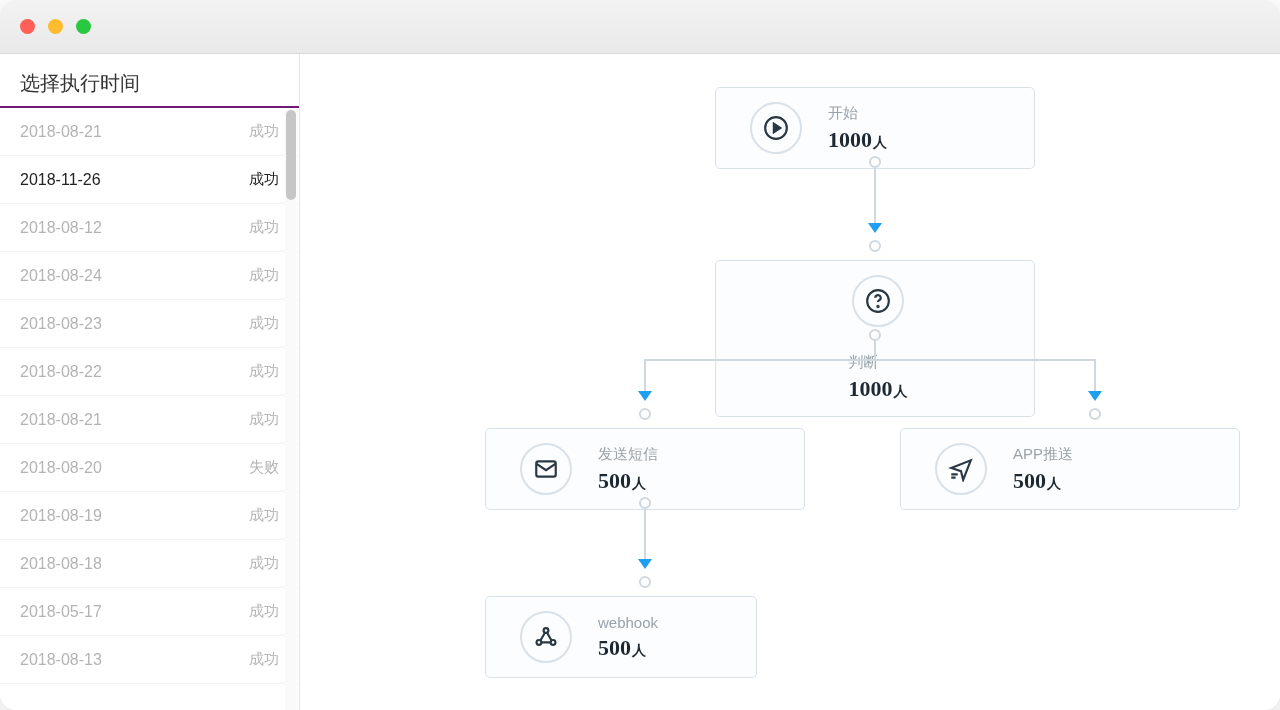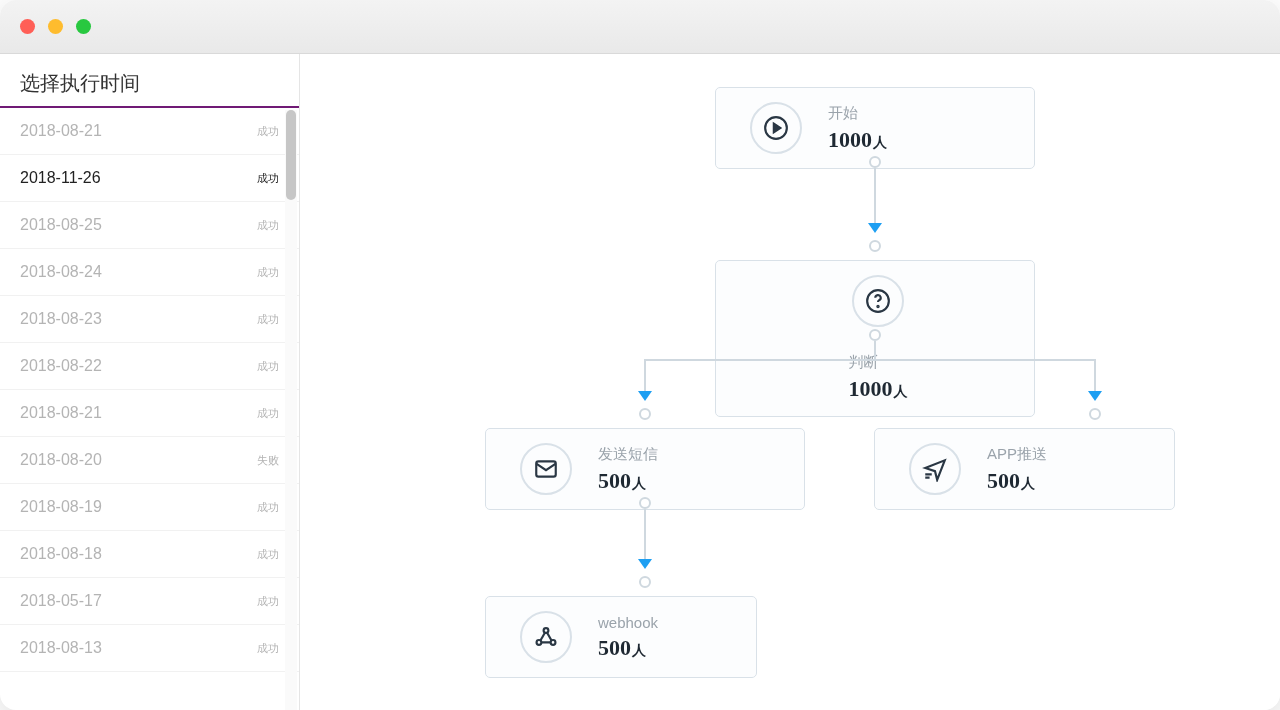--- a/index.html
+++ b/index.html
@@ -12,21 +12,21 @@
 .tl-red { background:#ff5f57; }
 .tl-yellow { background:#febc2e; }
 .tl-green { background:#28c840; }
 
 .content { display:flex; height:calc(100% - 54px); }
 
 .sidebar { width:300px; border-right:1px solid #e5e5e5; display:flex; flex-direction:column; position:relative; }
 .side-head { font-size:20px; color:#333; font-weight:500; padding:16px 20px 9px; border-bottom:2px solid #701a75; }
 .side-list { flex:1; overflow:hidden; }
 .side-item { display:flex; align-items:center; justify-content:space-between; padding:14px 20px; border-bottom:1px solid #f1f1f1; font-size:16px; color:#b4b4b4; cursor:pointer; }
-.side-item .status { font-size:11px; color:#b4b4b4; }
+.side-item .status { font-size:15px; color:#b4b4b4; }
 .side-item.selected { color:#222; }
 .side-item.selected .status { color:#222; }
 
 .scrollbar-track { position:absolute; right:2px; top:56px; width:12px; bottom:0; background:#fafafa; }
 .scrollbar-thumb { position:absolute; left:1px; top:0; width:10px; height:90px; background:#c6c6c6; border-radius:5px; }
 
 .canvas { flex:1; position:relative; background:#fff; }
 
 .node { position:absolute; display:flex; align-items:center; gap:26px; background:#fcfdfe; border:1px solid #d9e1e8; border-radius:5px; padding:14px 28px 14px 34px;margin-top:8px; }
 .node .iconwrap { width:52px; height:52px; border:2px solid #d9e1e8; border-radius:50%; display:flex; align-items:center; justify-content:center; color:#2a3744; }
@@ -59,21 +59,21 @@
       <div class="side-list" id="side-list">
           <div class="side-item">
             <span>2018-08-21</span>
             <span class="status">成功</span>
           </div>
           <div class="side-item selected">
             <span>2018-11-26</span>
             <span class="status">成功</span>
           </div>
           <div class="side-item">
-            <span>2018-08-25</span>
+            <span>2018-08-12</span>
             <span class="status">成功</span>
           </div>
           <div class="side-item">
             <span>2018-08-24</span>
             <span class="status">成功</span>
           </div>
           <div class="side-item">
             <span>2018-08-23</span>
             <span class="status">成功</span>
           </div>
@@ -164,21 +164,21 @@
         <div class="txt">
           <div class="lbl">发送短信</div>
           <div class="val"><span>500</span><span class="unit">人</span></div>
         </div>
       </div>
       <div class="port" style="left:339px; top:443px;"></div>
       <div class="line" style="left:344px; top:455px; width:2px; height:50px;"></div>
       <div class="arrow" style="left:338px; top:505px;"></div>
       <div class="port" style="left:339px; top:522px;"></div>
 
-      <div class="node" style="left:574px; top:366px; width:301px;">
+      <div class="node" style="left:600px; top:366px; width:340px;">
         <div class="iconwrap">
           <svg class="icon" viewBox="0 0 24 24" fill="none" stroke="currentColor" stroke-width="2">
               <path d="M3 11l18-7-7 18-2-8-9-3z"></path>
               <line x1="3" y1="17" x2="9" y2="17"></line>
               <line x1="3" y1="20" x2="7" y2="20"></line>
             </svg>
         </div>
         <div class="txt">
           <div class="lbl">APP推送</div>
           <div class="val"><span>500</span><span class="unit">人</span></div>

